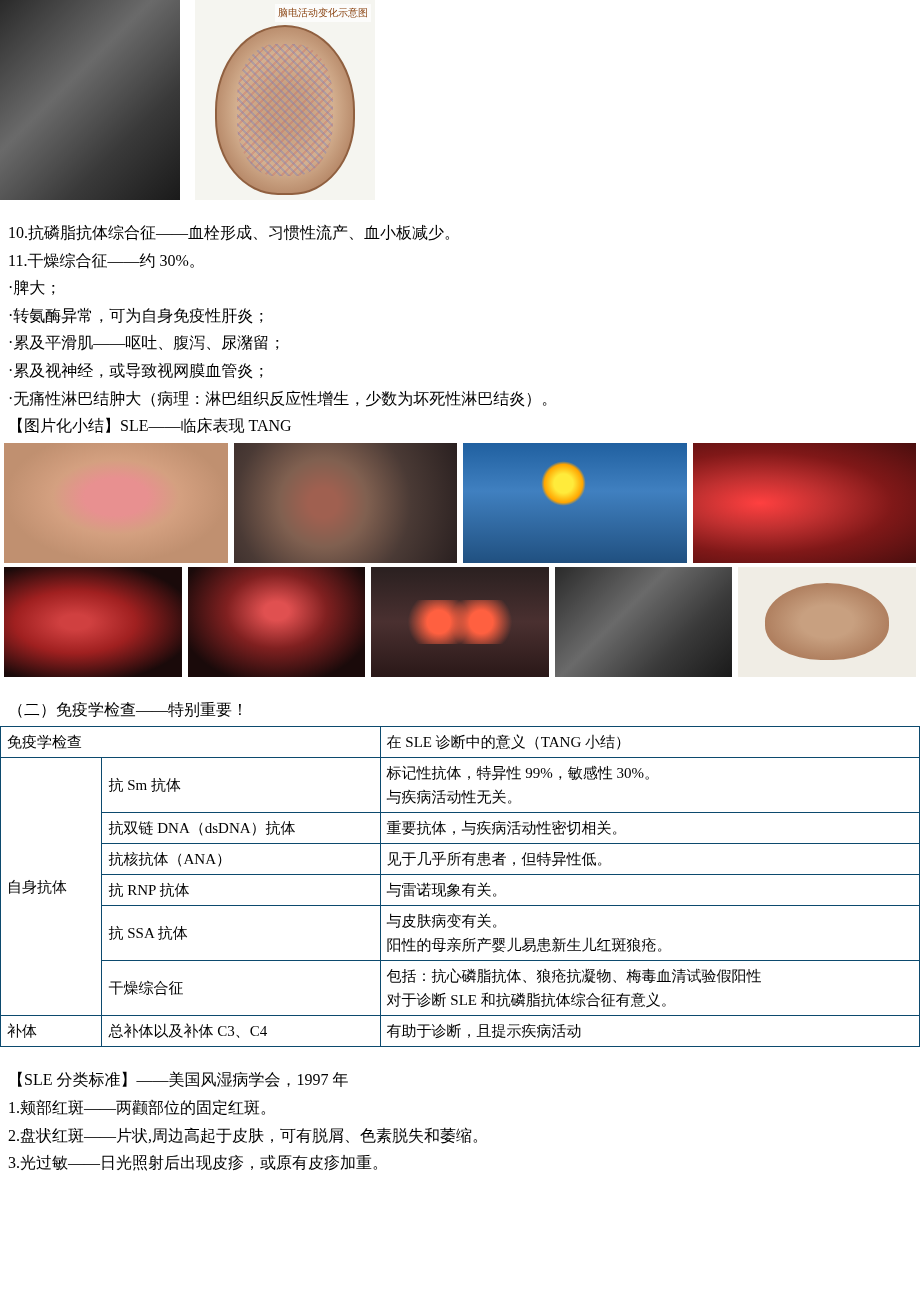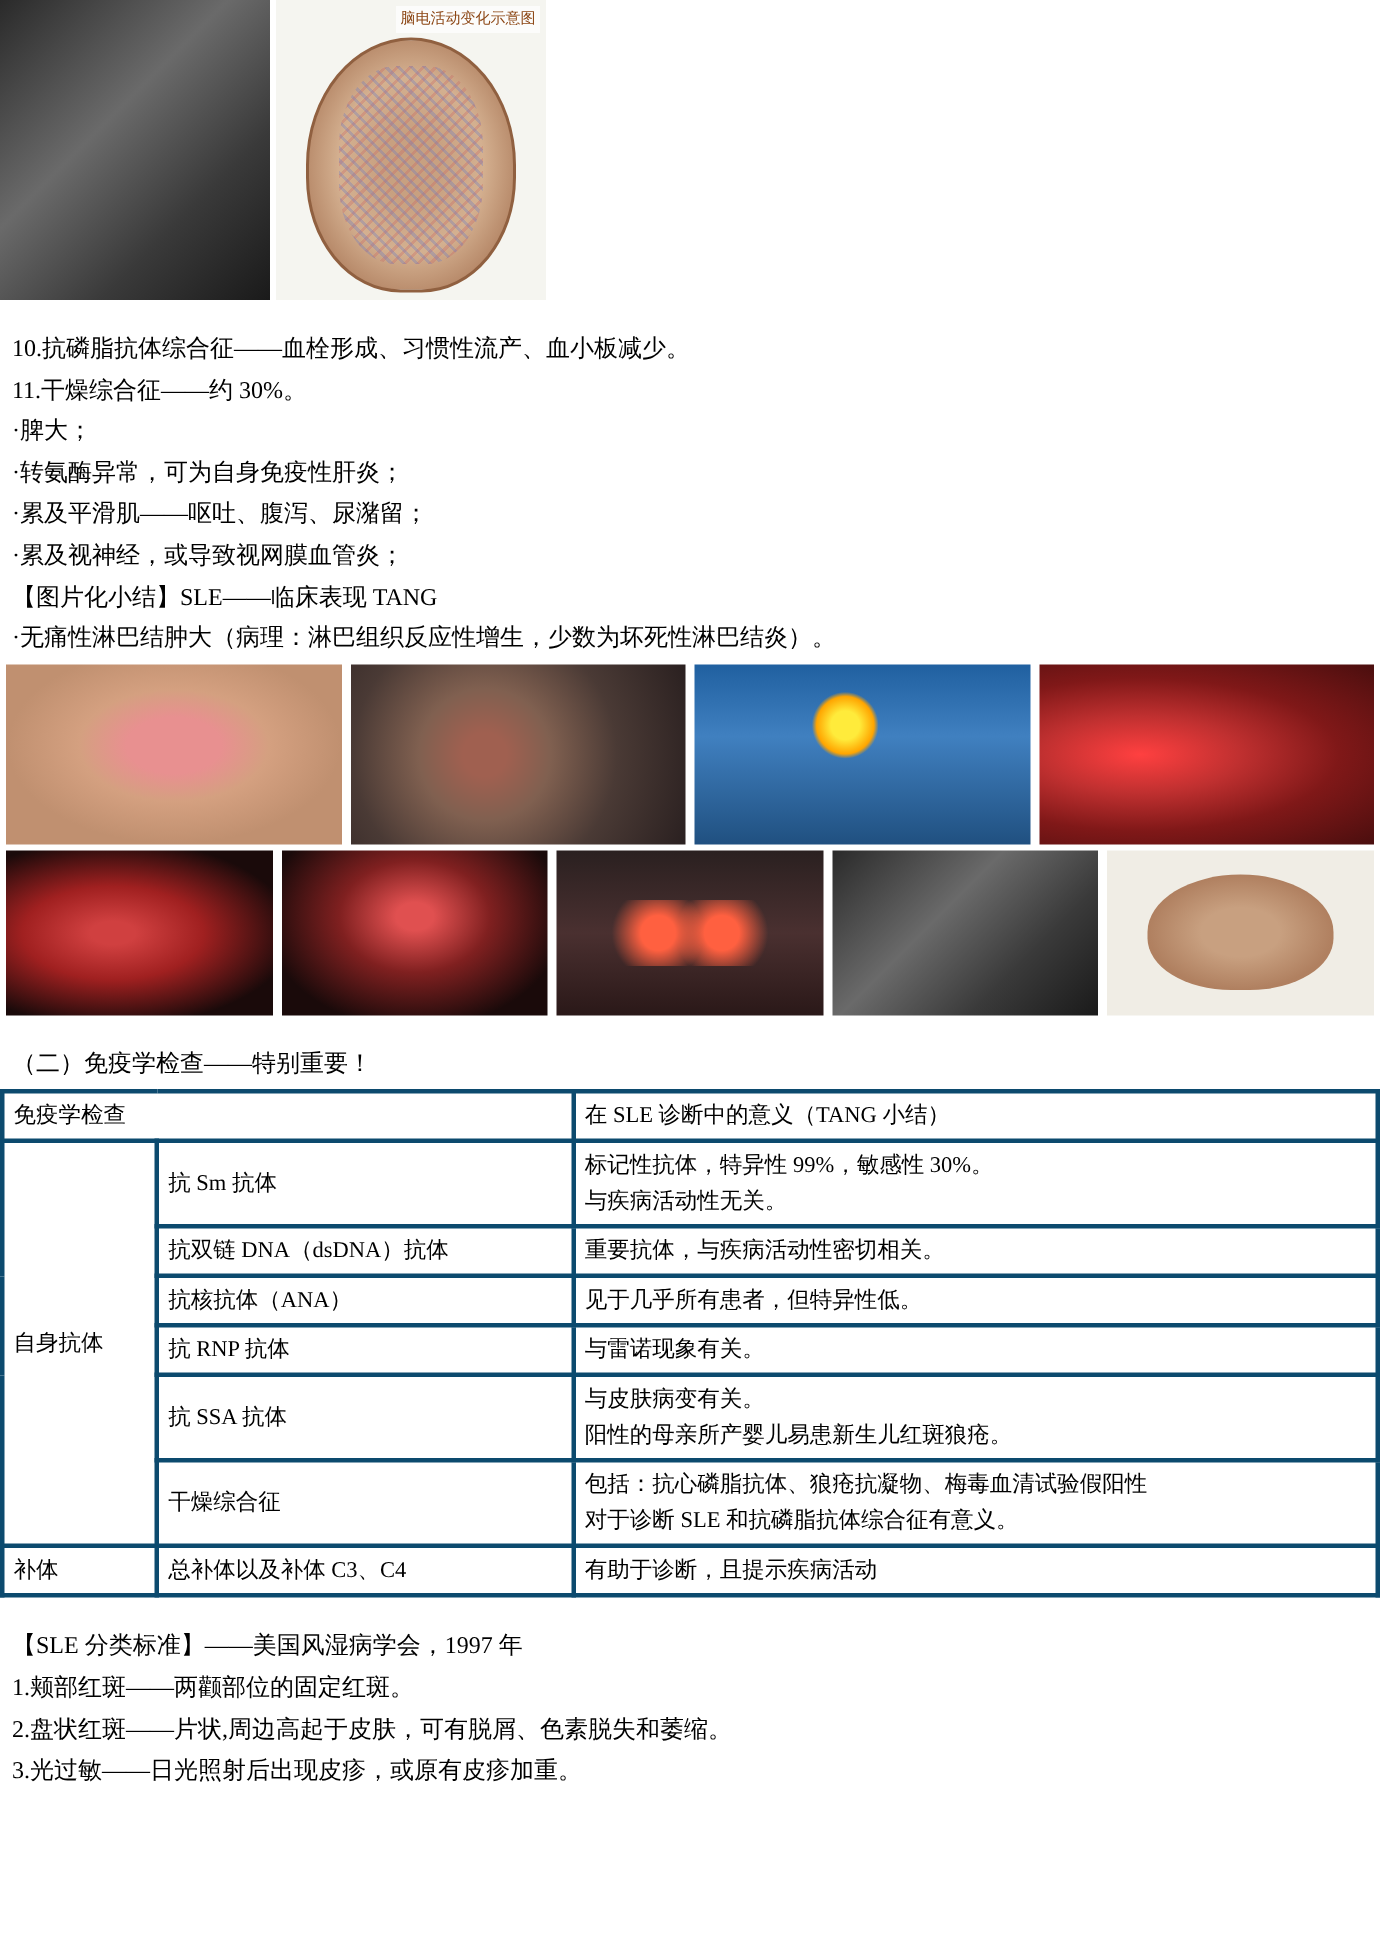--- a/index.html
+++ b/index.html
@@ -7,21 +7,21 @@
       width: 920px;
       font-family: "SimSun", "宋体", serif;
       font-size: 16px;
       line-height: 1.6;
       color: #000;
       background: #fff;
       padding: 0;
     }
     .top-images {
       display: flex;
-      gap: 4px;
+      gap: 15px;
       margin-bottom: 8px;
     }
     .img-placeholder {
       background: #888;
       display: inline-flex;
       align-items: center;
       justify-content: center;
       font-size: 10px;
       color: #fff;
       overflow: hidden;
@@ -145,21 +145,21 @@
       background: radial-gradient(ellipse, #c8a080 30%, #b08060 70%);
       border-radius: 50% 50% 45% 45%;
     }
     table {
       border-collapse: collapse;
       width: 100%;
       margin: 4px 0;
       font-size: 15px;
     }
     td {
-      border: 3px solid #0c4a6e;
+      border: 1px solid #0c4a6e;
       padding: 3px 6px;
       vertical-align: middle;
     }
     .row2-img {
       flex: 1;
       height: 110px;
     }
   </style>
 </head>
 <body>
@@ -172,22 +172,22 @@
   </div>
 </div>
 
 <div class="content-block">
   <p class="para">10.抗磷脂抗体综合征——血栓形成、习惯性流产、血小板减少。</p>
   <p class="para">11.干燥综合征——约 30%。</p>
   <p class="para">·脾大；</p>
   <p class="para">·转氨酶异常，可为自身免疫性肝炎；</p>
   <p class="para">·累及平滑肌——呕吐、腹泻、尿潴留；</p>
   <p class="para">·累及视神经，或导致视网膜血管炎；</p>
+  <p class="para">·无痛性淋巴结肿大（病理：淋巴组织反应性增生，少数为坏死性淋巴结炎）。</p>
   <p class="para">【图片化小结】SLE——临床表现 TANG</p>
-  <p class="para">·无痛性淋巴结肿大（病理：淋巴组织反应性增生，少数为坏死性淋巴结炎）。</p>
 </div>
 
 <div class="image-row">
   <div class="img-placeholder row-img face-rash"></div>
   <div class="img-placeholder row-img skin-lesion"></div>
   <div class="img-placeholder row-img photosensitive"></div>
   <div class="img-placeholder row-img mouth-ulcer"></div>
 </div>
 
 <div class="image-row">

